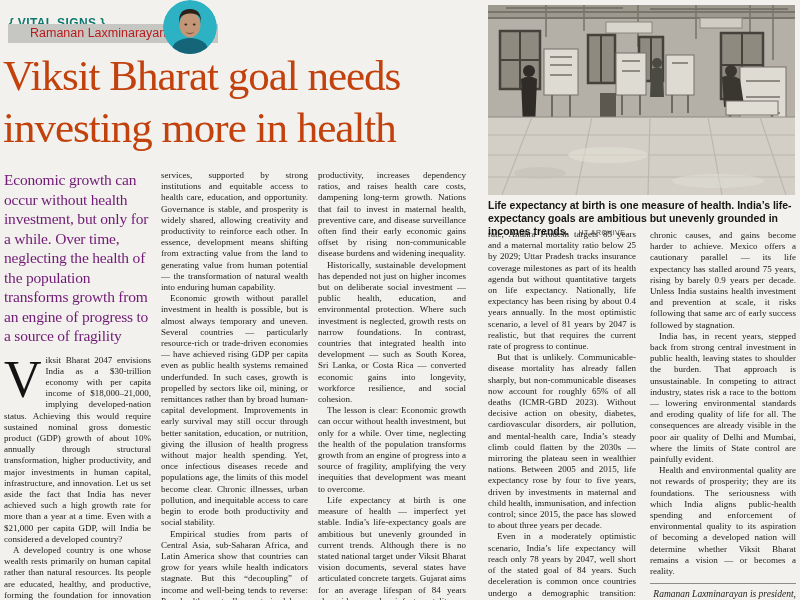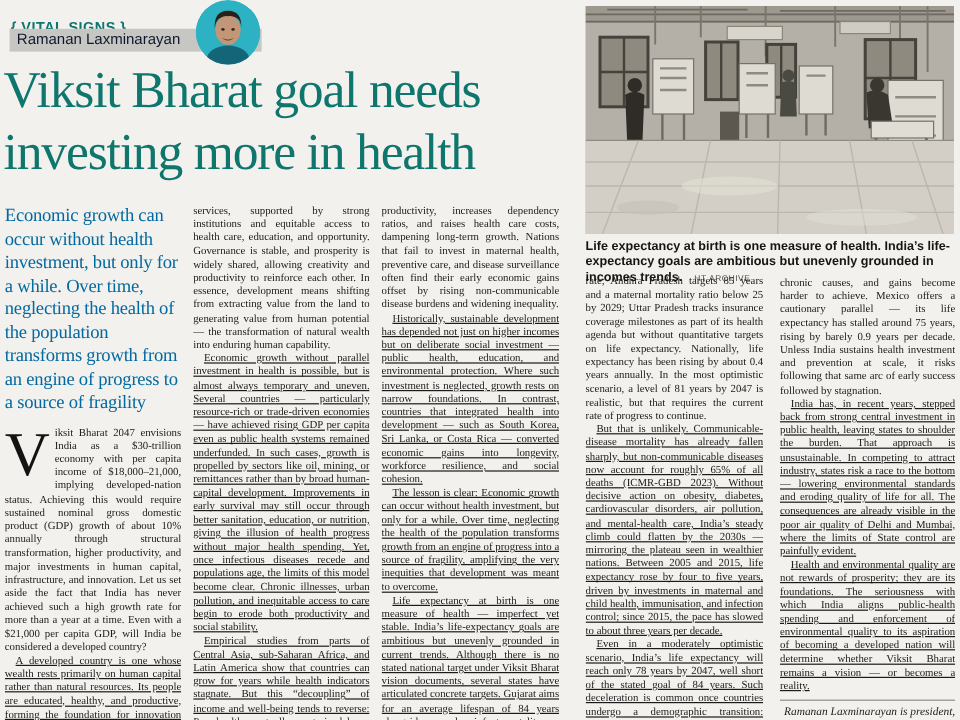--- a/index.html
+++ b/index.html
@@ -13,32 +13,32 @@
   .tag {
     position:absolute; left:9px; top:5px;
     font:700 12px/14px "Liberation Sans", sans-serif;
     color:#0f766e; letter-spacing:.4px;margin-top:11px;
   }
   .name-bar {
     position:absolute; left:8px; top:24px; width:210px; height:19px;
     background:#c6c6c3; z-index:1;
   }
   .name-bar .name {
-    display:block; padding-left:6px;
-    font:400 12.5px/19px "Liberation Sans", sans-serif; color:#0f172a;
+    display:block; padding-left:22px;
+    font:400 12.5px/19px "Liberation Sans", sans-serif; color:#b91c1c;
   }
   .avatar {
     position:absolute; left:163px; top:0; width:54px; height:54px;
     border-radius:50%; overflow:hidden; z-index:2;
   }
   
   .headline {
     position:absolute; left:3px; top:50px; width:502px;
     font:400 43px/52px "Liberation Serif", serif;
-    letter-spacing:-1px; color:#0f766e;
+    letter-spacing:-1px; color:#c2410c;
   }
   
   .photo {
     position:absolute; left:488px; top:5px; width:307px; height:190px;
     background:#b5b1a8;
   }
   .caption {
     position:absolute; left:488px; top:199px; width:308px;
     font:700 10.5px/13px "Liberation Sans", sans-serif; color:#151515;
   }
@@ -48,27 +48,27 @@
   }
   
   .col { position:absolute; top:170px; bottom:0; overflow:hidden; }
   #col1 { left:4px;   width:147px; }
   #col2 { left:161px; width:147px; }
   #col3 { left:318px; width:148px; }
   #col4 { left:488px; width:148px; top:229px; }
   #col5 { left:650px; width:146px; top:230px; }
   .standfirst {
     font:400 15.5px/19.5px "Liberation Serif", serif;
-    color:#0369a1; margin-bottom:9px; letter-spacing:-.2px;
+    color:#701a75; margin-bottom:9px; letter-spacing:-.2px;
   }
   .para {
     font:400 9px/11.2px "Liberation Serif", serif;
     text-align:justify; color:#1b1b1b;
   }
-  .para.indent { text-indent:9px;text-decoration:underline; }
+  .para.indent { text-indent:9px; }
   .dc {
     float:left; font:400 52px/43px "Liberation Serif", serif;
     margin:3px 4px 0 0; color:#131313;
   }
   .credit-block {
     border-top:1px solid #8d8d8a; margin-top:6px; padding-top:4px;
     font:italic 400 9.5px/12.5px "Liberation Serif", serif;
     text-align:right; color:#222;
   }
 </style>

